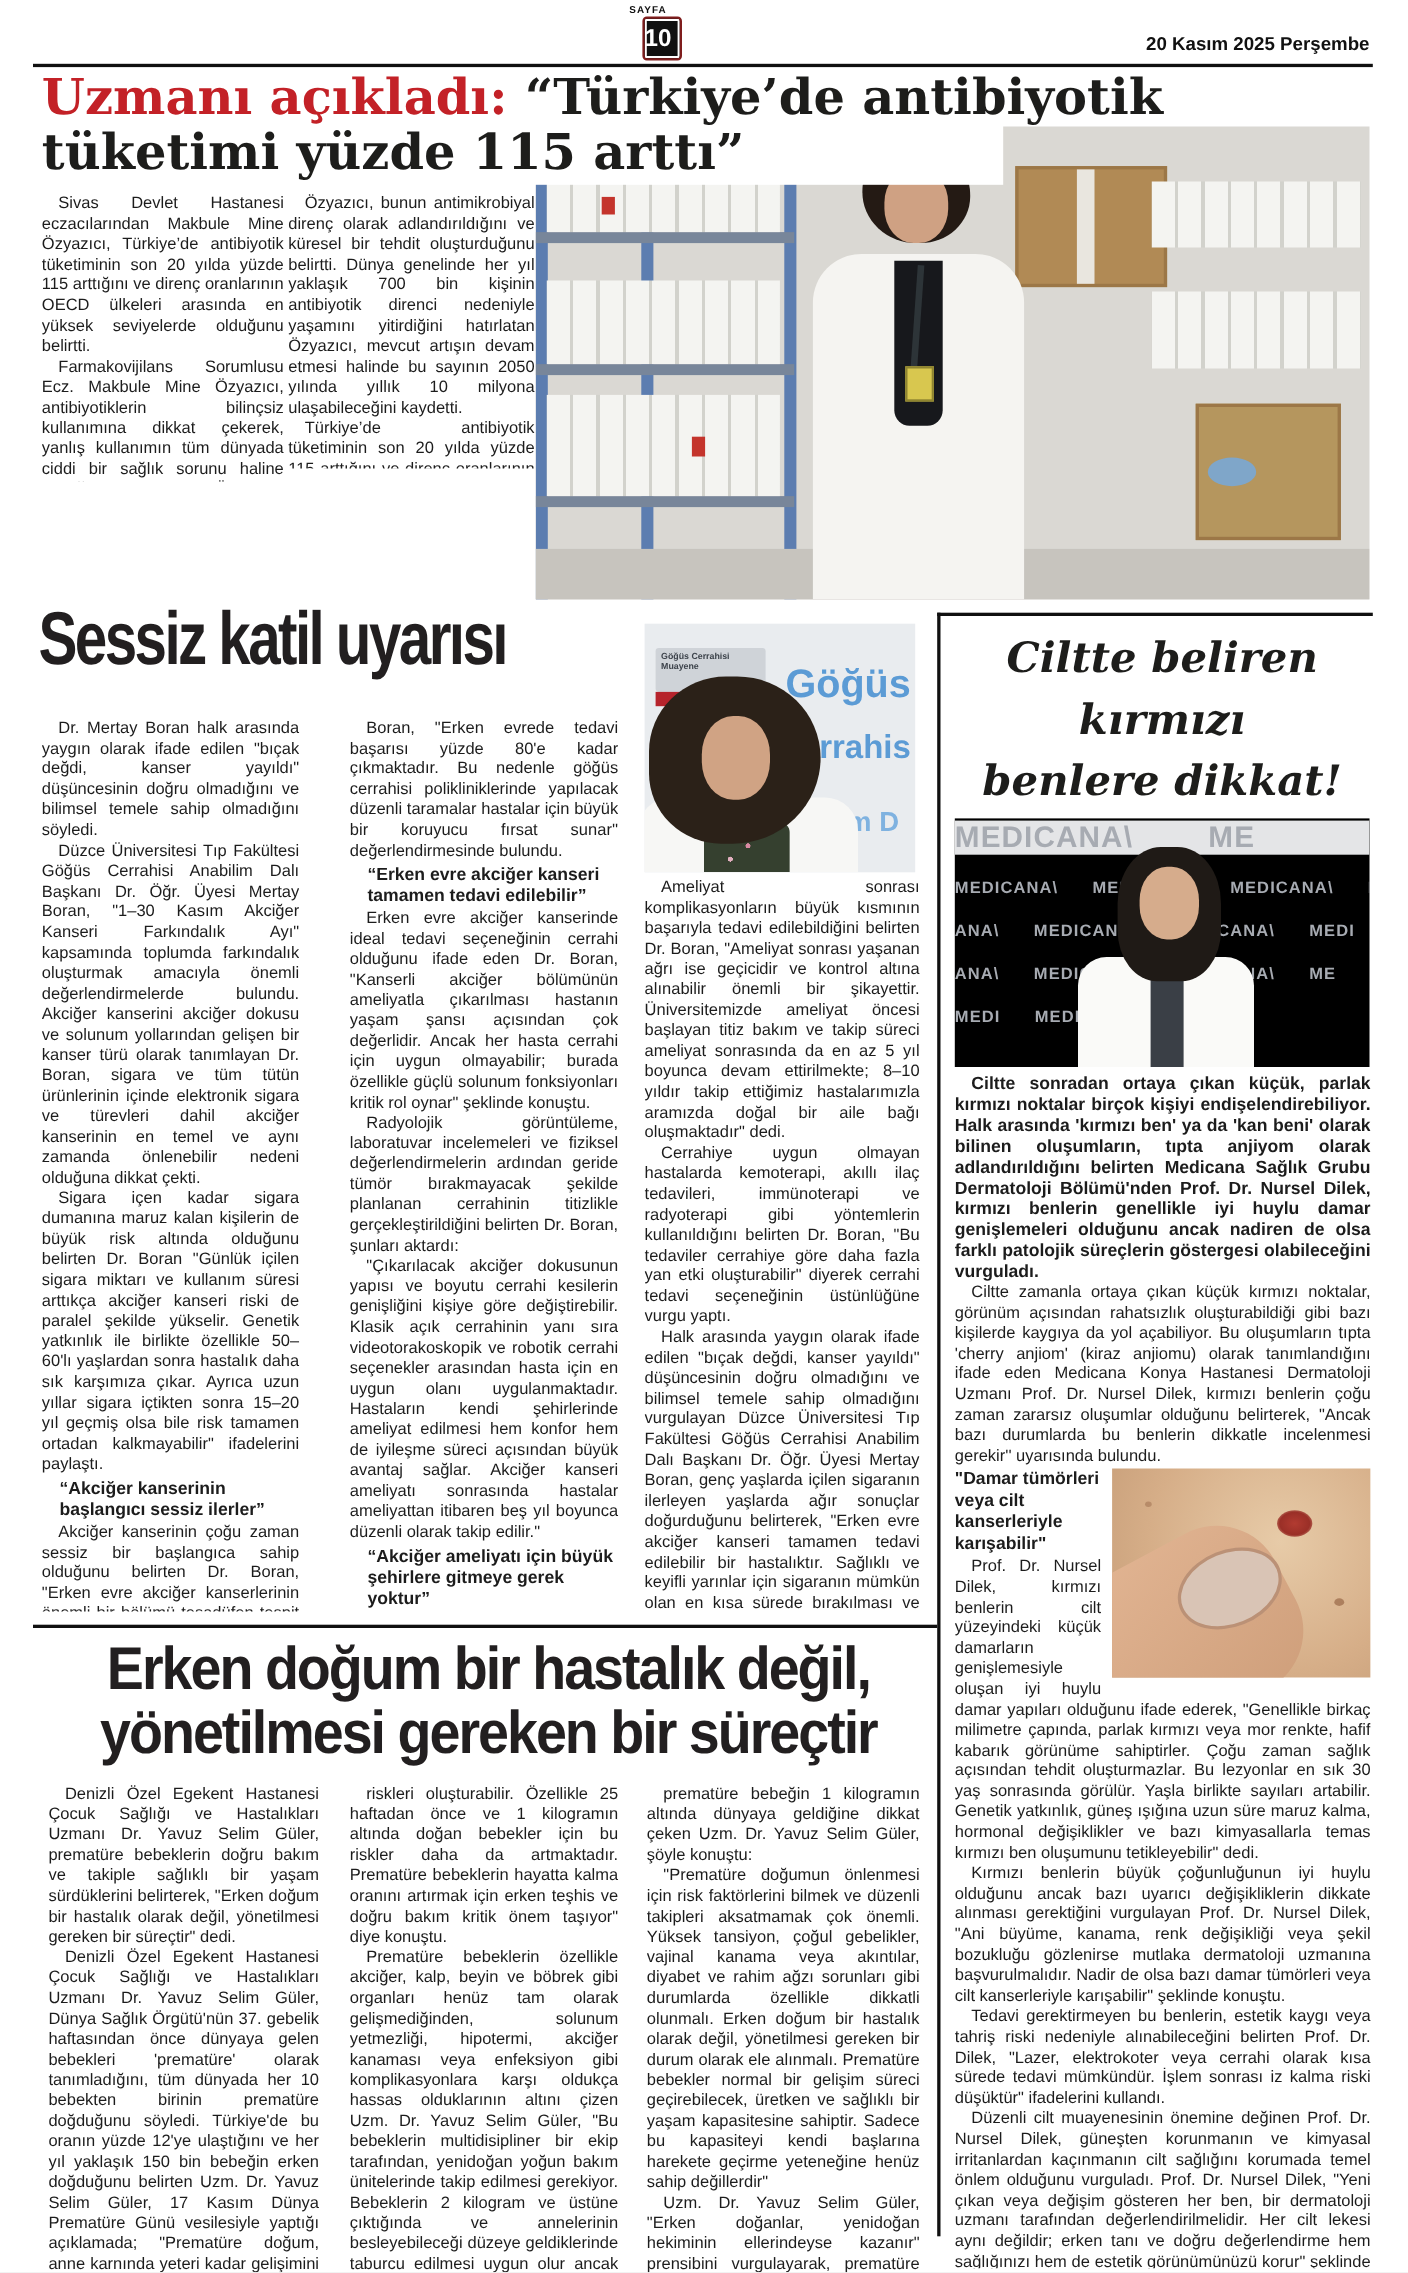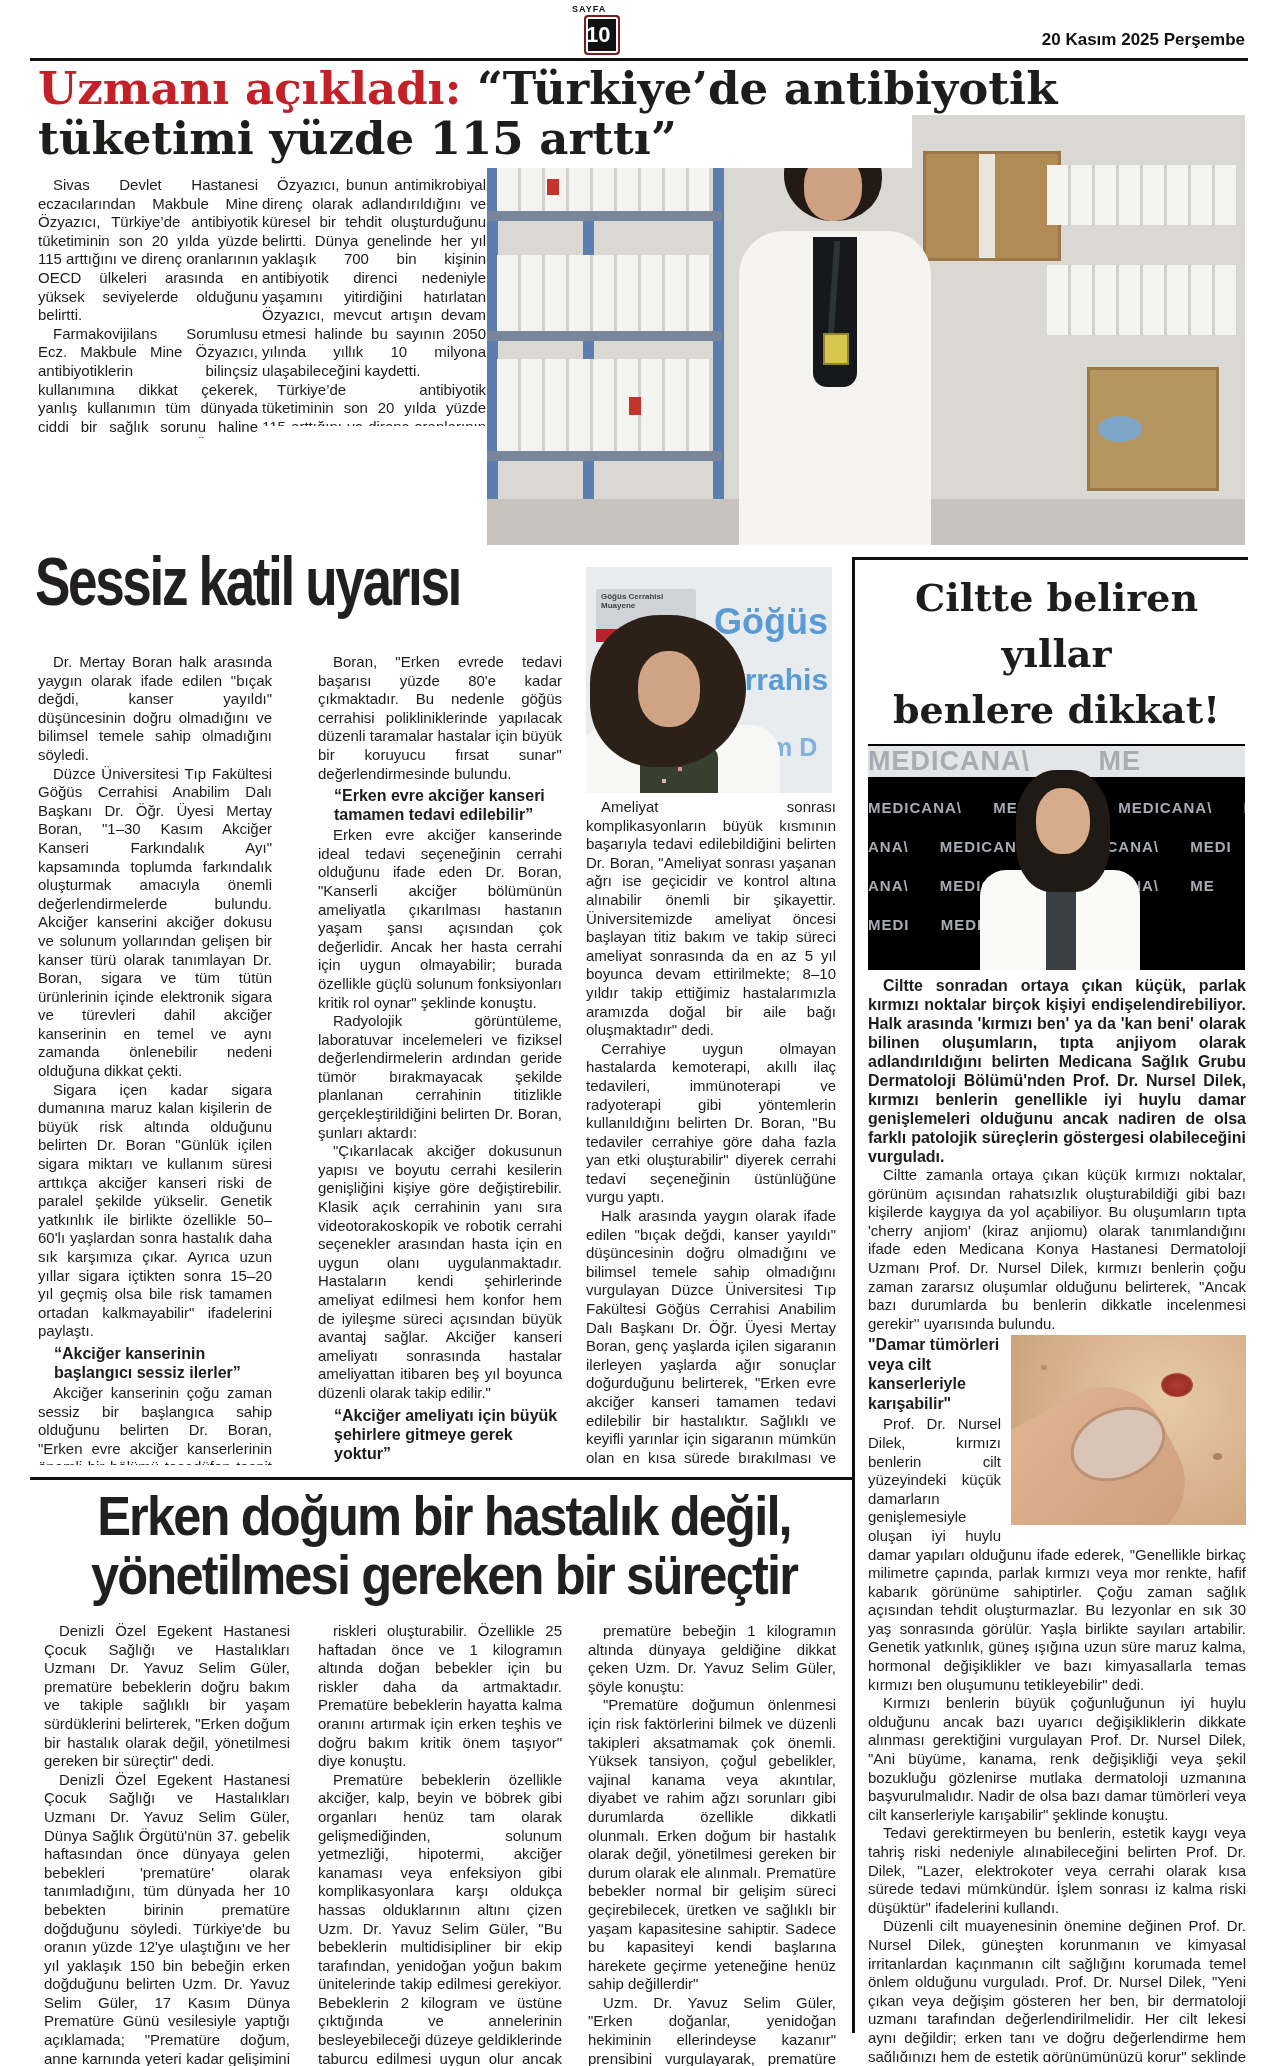--- a/index.html
+++ b/index.html
@@ -20,21 +20,21 @@
   .slab{font-family:"DejaVu Serif",serif;font-weight:bold;color:#1d1d1b;}
   .a1h1{left:38px;top:64px;width:1210px;font-size:45px;line-height:50px;white-space:nowrap;z-index:3;}
   .a1h1 .red{color:#c32127;}
   .a1h2{left:30px;top:112px;width:874px;height:56px;background:#fff;font-size:45px;line-height:54px;
         padding-left:8px;white-space:nowrap;z-index:2;}
   .cond{font-weight:bold;color:#221f20;letter-spacing:-3px;white-space:nowrap;}
   .a2h{left:35px;top:546px;font-size:68px;line-height:70px;transform:scaleX(0.78);transform-origin:left top;}
   .a4h{left:35px;top:1487px;width:818px;text-align:center;}
   .a4h .line{font-size:55px;line-height:59px;font-weight:bold;letter-spacing:-2px;color:#221f20;
              transform:scaleX(0.92);transform-origin:center top;white-space:nowrap;}
-  .a3h{left:866px;top:570px;width:381px;text-align:center;z-index:2;}
+  .a3h{left:866px;top:570px;width:381px;text-align:center;z-index:2;font-style:italic;}
   .a3h .line{font-family:"DejaVu Serif",serif;font-weight:bold;font-size:38px;line-height:56px;color:#1d1d1b;}
   
   .col{font-size:15px;line-height:18.6px;text-align:justify;overflow:hidden;}
   .para{margin:0;text-indent:15px;}
   .para.bold{font-weight:normal;}
   .para.lead{font-weight:bold;font-size:16px;line-height:19px;}
   .para.sub{font-weight:bold;text-indent:0;padding-left:16px;font-size:16px;line-height:19px;margin:3px 0 2px;text-align:left;}
   .para.sub2{font-weight:bold;text-indent:0;font-size:16px;line-height:19.5px;margin:2px 0;text-align:left;}
   
   .vline{left:852px;top:557px;width:3px;height:1476px;background:#101010;}
@@ -181,21 +181,21 @@
       <p class="para">Cerrahiye uygun olmayan hastalarda kemoterapi, akıllı ilaç tedavileri, immünoterapi ve radyoterapi gibi yöntemlerin kullanıldığını belirten Dr. Boran, "Bu tedaviler cerrahiye göre daha fazla yan etki oluşturabilir" diyerek cerrahi tedavi seçeneğinin üstünlüğüne vurgu yaptı.</p>
       <p class="para">Halk arasında yaygın olarak ifade edilen "bıçak değdi, kanser yayıldı" düşüncesinin doğru olmadığını ve bilimsel temele sahip olmadığını vurgulayan Düzce Üniversitesi Tıp Fakültesi Göğüs Cerrahisi Anabilim Dalı Başkanı Dr. Öğr. Üyesi Mertay Boran, genç yaşlarda içilen sigaranın ilerleyen yaşlarda ağır sonuçlar doğurduğunu belirterek, "Erken evre akciğer kanseri tamamen tedavi edilebilir bir hastalıktır. Sağlıklı ve keyifli yarınlar için sigaranın mümkün olan en kısa sürede bırakılması ve göğüs cerrahisi kliniklerinde düzenli kontrollerin aksatılmaması büyük önem taşımaktadır" şeklinde açıklamasını tamamladı. İHA</p>
     </div>
 
   <div class="abs vline"></div>
   <div class="abs boxtop"></div>
   <div class="abs erule"></div>
 
   <div class="abs a3h">
       <div class="line">Ciltte beliren</div>
-      <div class="line">yıllar</div>
+      <div class="line">kırmızı</div>
       <div class="line">benlere dikkat!</div>
     </div>
 
   <div class="abs photo p3">
     <div class="wall">
         <div class="wrow">MEDICANA\   ME</div>
         <div class="wrow">MEDICANA\  MEDICANA\  MEDICANA\  ME</div>
         <div class="wrow">ANA\  MEDICANA\  MEDICANA\  MEDI</div>
         <div class="wrow">ANA\  MEDICANA\  MEDICANA\  ME</div>
         <div class="wrow">MEDI  MEDICANA\</div>

